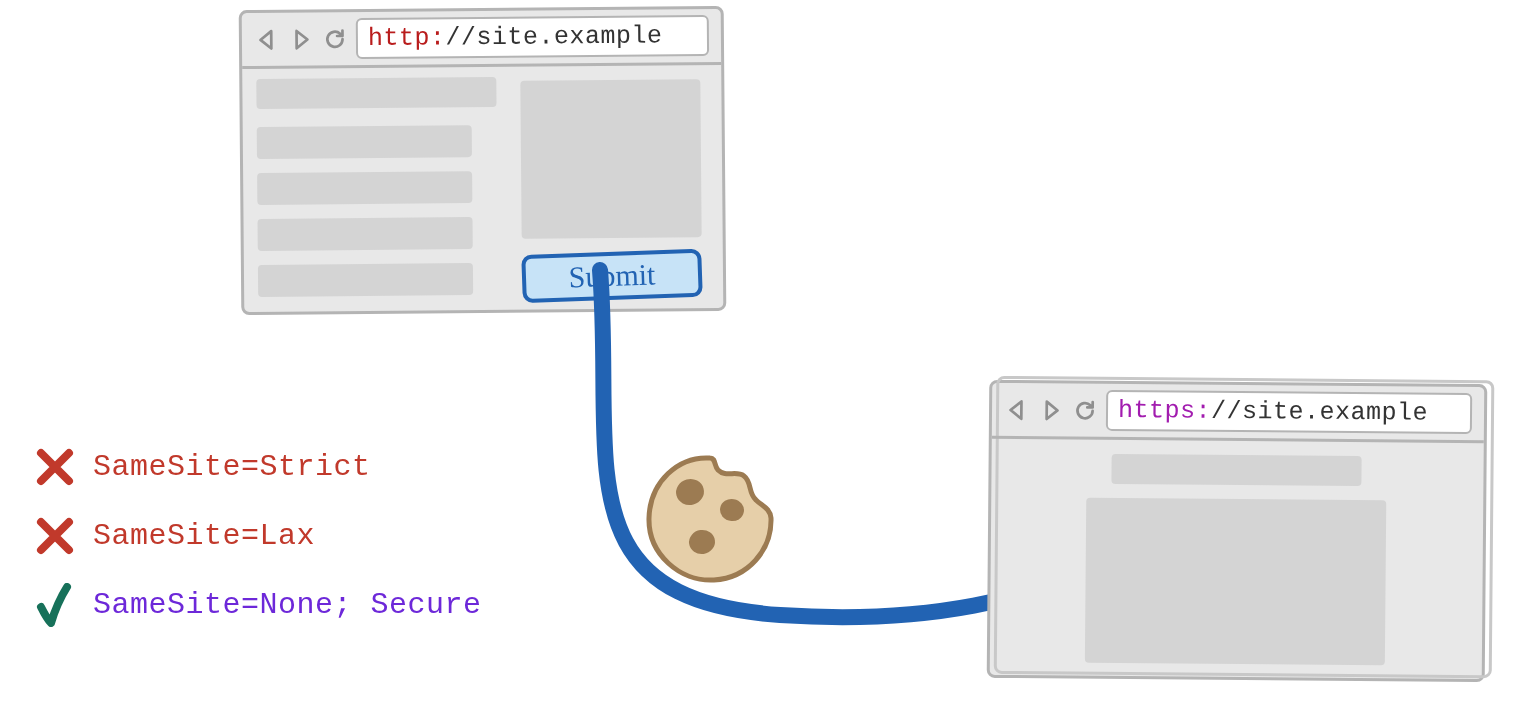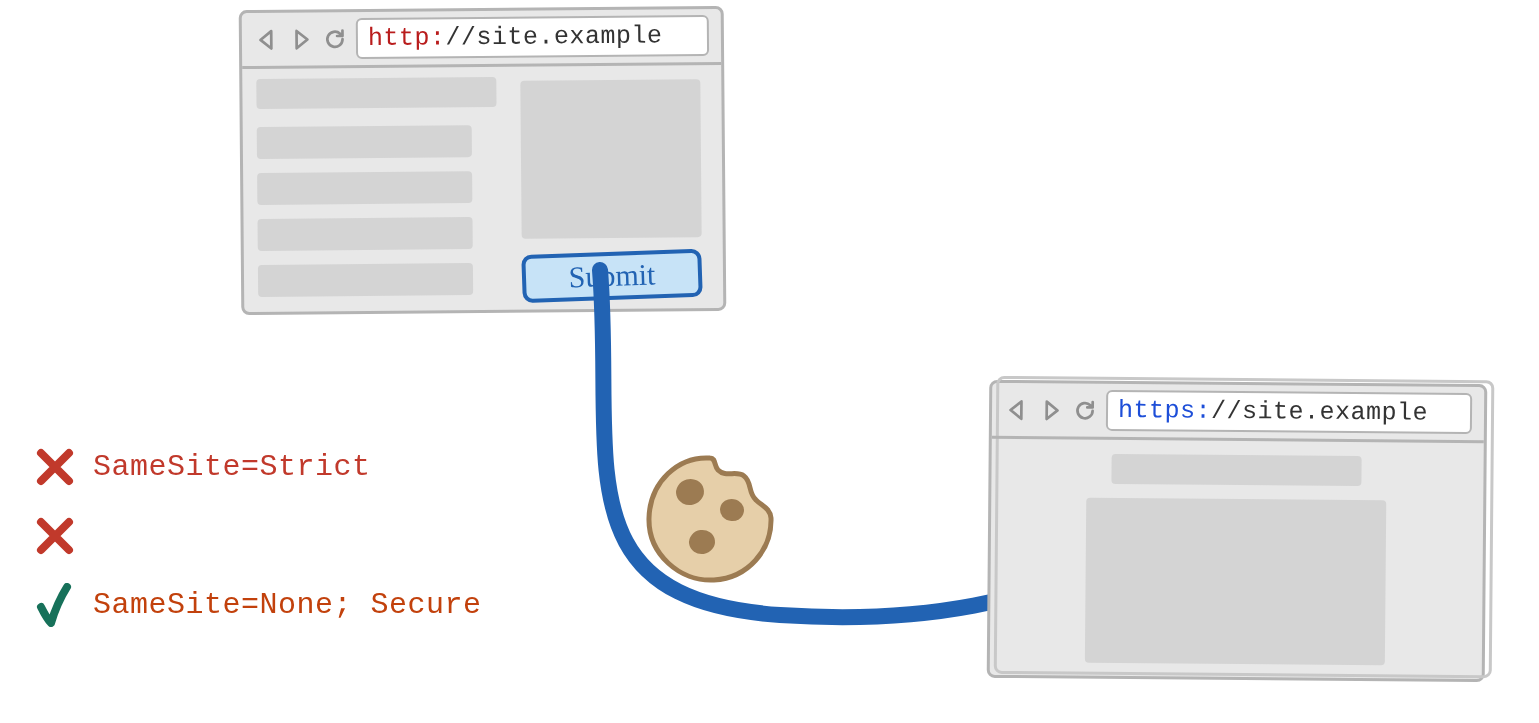--- a/index.html
+++ b/index.html
@@ -45,21 +45,21 @@
     border: 2px solid #b4b4b4;
     border-radius: 6px;
     padding: 4px 10px;
     font-size: 25px;
     font-family: "Courier New", monospace;
     letter-spacing: 0.5px;
     white-space: nowrap;
     overflow: hidden;
   }
   .scheme-http { color: #b91c1c; }
-  .scheme-https { color: #1d4ed8; }
+  .scheme-https { color: #a21caf; }
   .host { color: #333; }
 
   .viewport { position: relative; width: 100%; height: calc(100% - 56px); padding: 10px 14px; }
 
   
   .content-1 .line, .content-1 .box, .content-1 .btn, .content-1 .title {
     position: absolute; background: #d4d4d4; border-radius: 4px;
   }
   .content-1 .title { left: 14px;  top: 10px;  width: 240px; height: 30px; }
   .content-1 .l1    { left: 14px;  top: 58px;  width: 215px; height: 32px; }
@@ -91,21 +91,21 @@
 
   
   .arrow { position: absolute; left: 500px; top: 260px; width: 700px; height: 420px; }
 
   
   .legend { position: absolute; left: 35px; top: 445px; }
   .legend-row { display: flex; align-items: center; gap: 18px; margin-bottom: 25px; }
   .legend-icon { width: 40px; height: 44px; flex: none; }
   .legend-text { font-family: "Courier New", monospace; font-size: 30px; letter-spacing: .5px; }
   .legend-red   { color: #c1392b; text-align: center; }
-  .legend-green { color: #c2410c; }
+  .legend-green { color: #6d28d9; }
 </style>
 </head>
 <body>
 
 <div class="browser browser-1">
   <div class="toolbar">
     <span class="nav-icon">
       <svg viewBox="0 0 24 24">
           <path d="M16 4 L6 12 L16 20 Z" fill="none" stroke="#8f8f8f" stroke-width="2.5" stroke-linejoin="round"></path>
         </svg>
@@ -193,20 +193,21 @@
         </svg>
     </span>
     <span class="legend-text legend-red">SameSite=Strict</span>
   </div>
   <div class="legend-row">
     <span class="legend-icon">
       <svg viewBox="0 0 40 44">
           <path d="M6 8 L34 36 M34 8 L6 36" stroke="#c1392b" stroke-width="8" stroke-linecap="round"></path>
         </svg>
     </span>
+    <span class="legend-text legend-red">SameSite=Lax</span>
   </div>
   <div class="legend-row">
     <span class="legend-icon">
       <svg viewBox="0 0 40 44">
           <path d="M6 24 Q12 36 16 40 Q22 20 32 4" fill="none" stroke="#17715a" stroke-width="8" stroke-linecap="round" stroke-linejoin="round"></path>
         </svg>
     </span>
     <span class="legend-text legend-green">SameSite=None; Secure</span>
   </div>
 </div>

